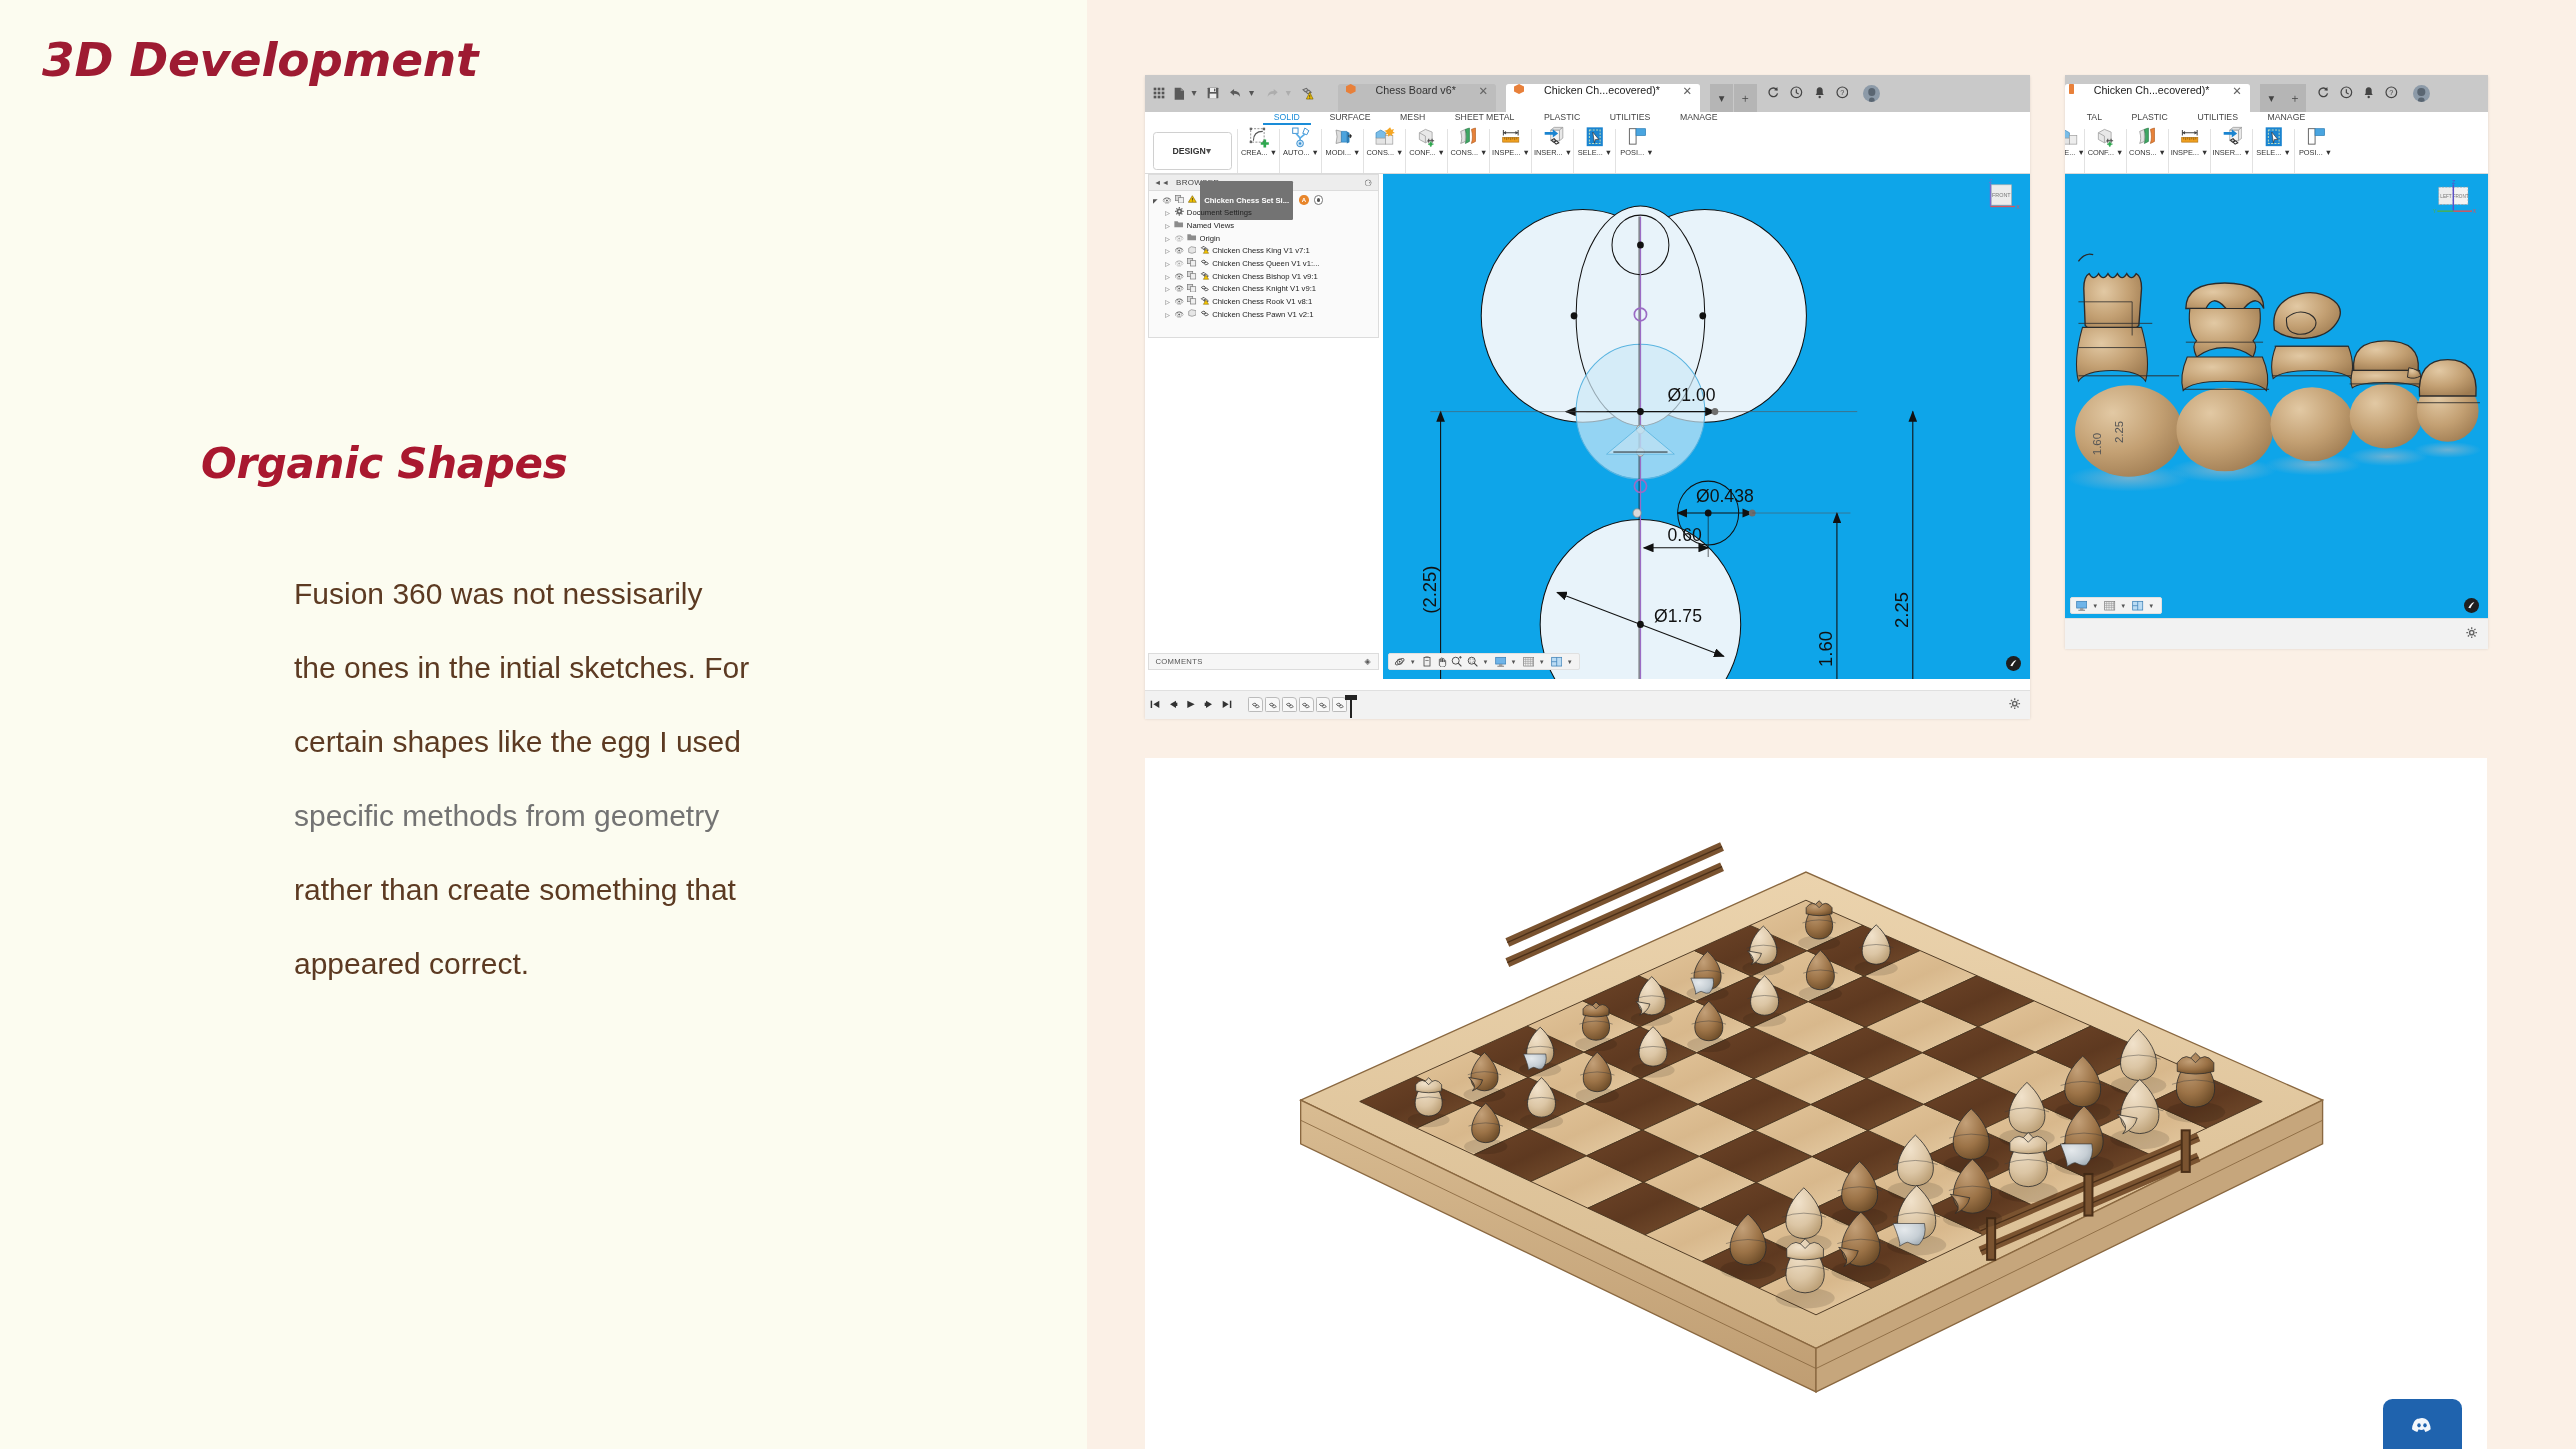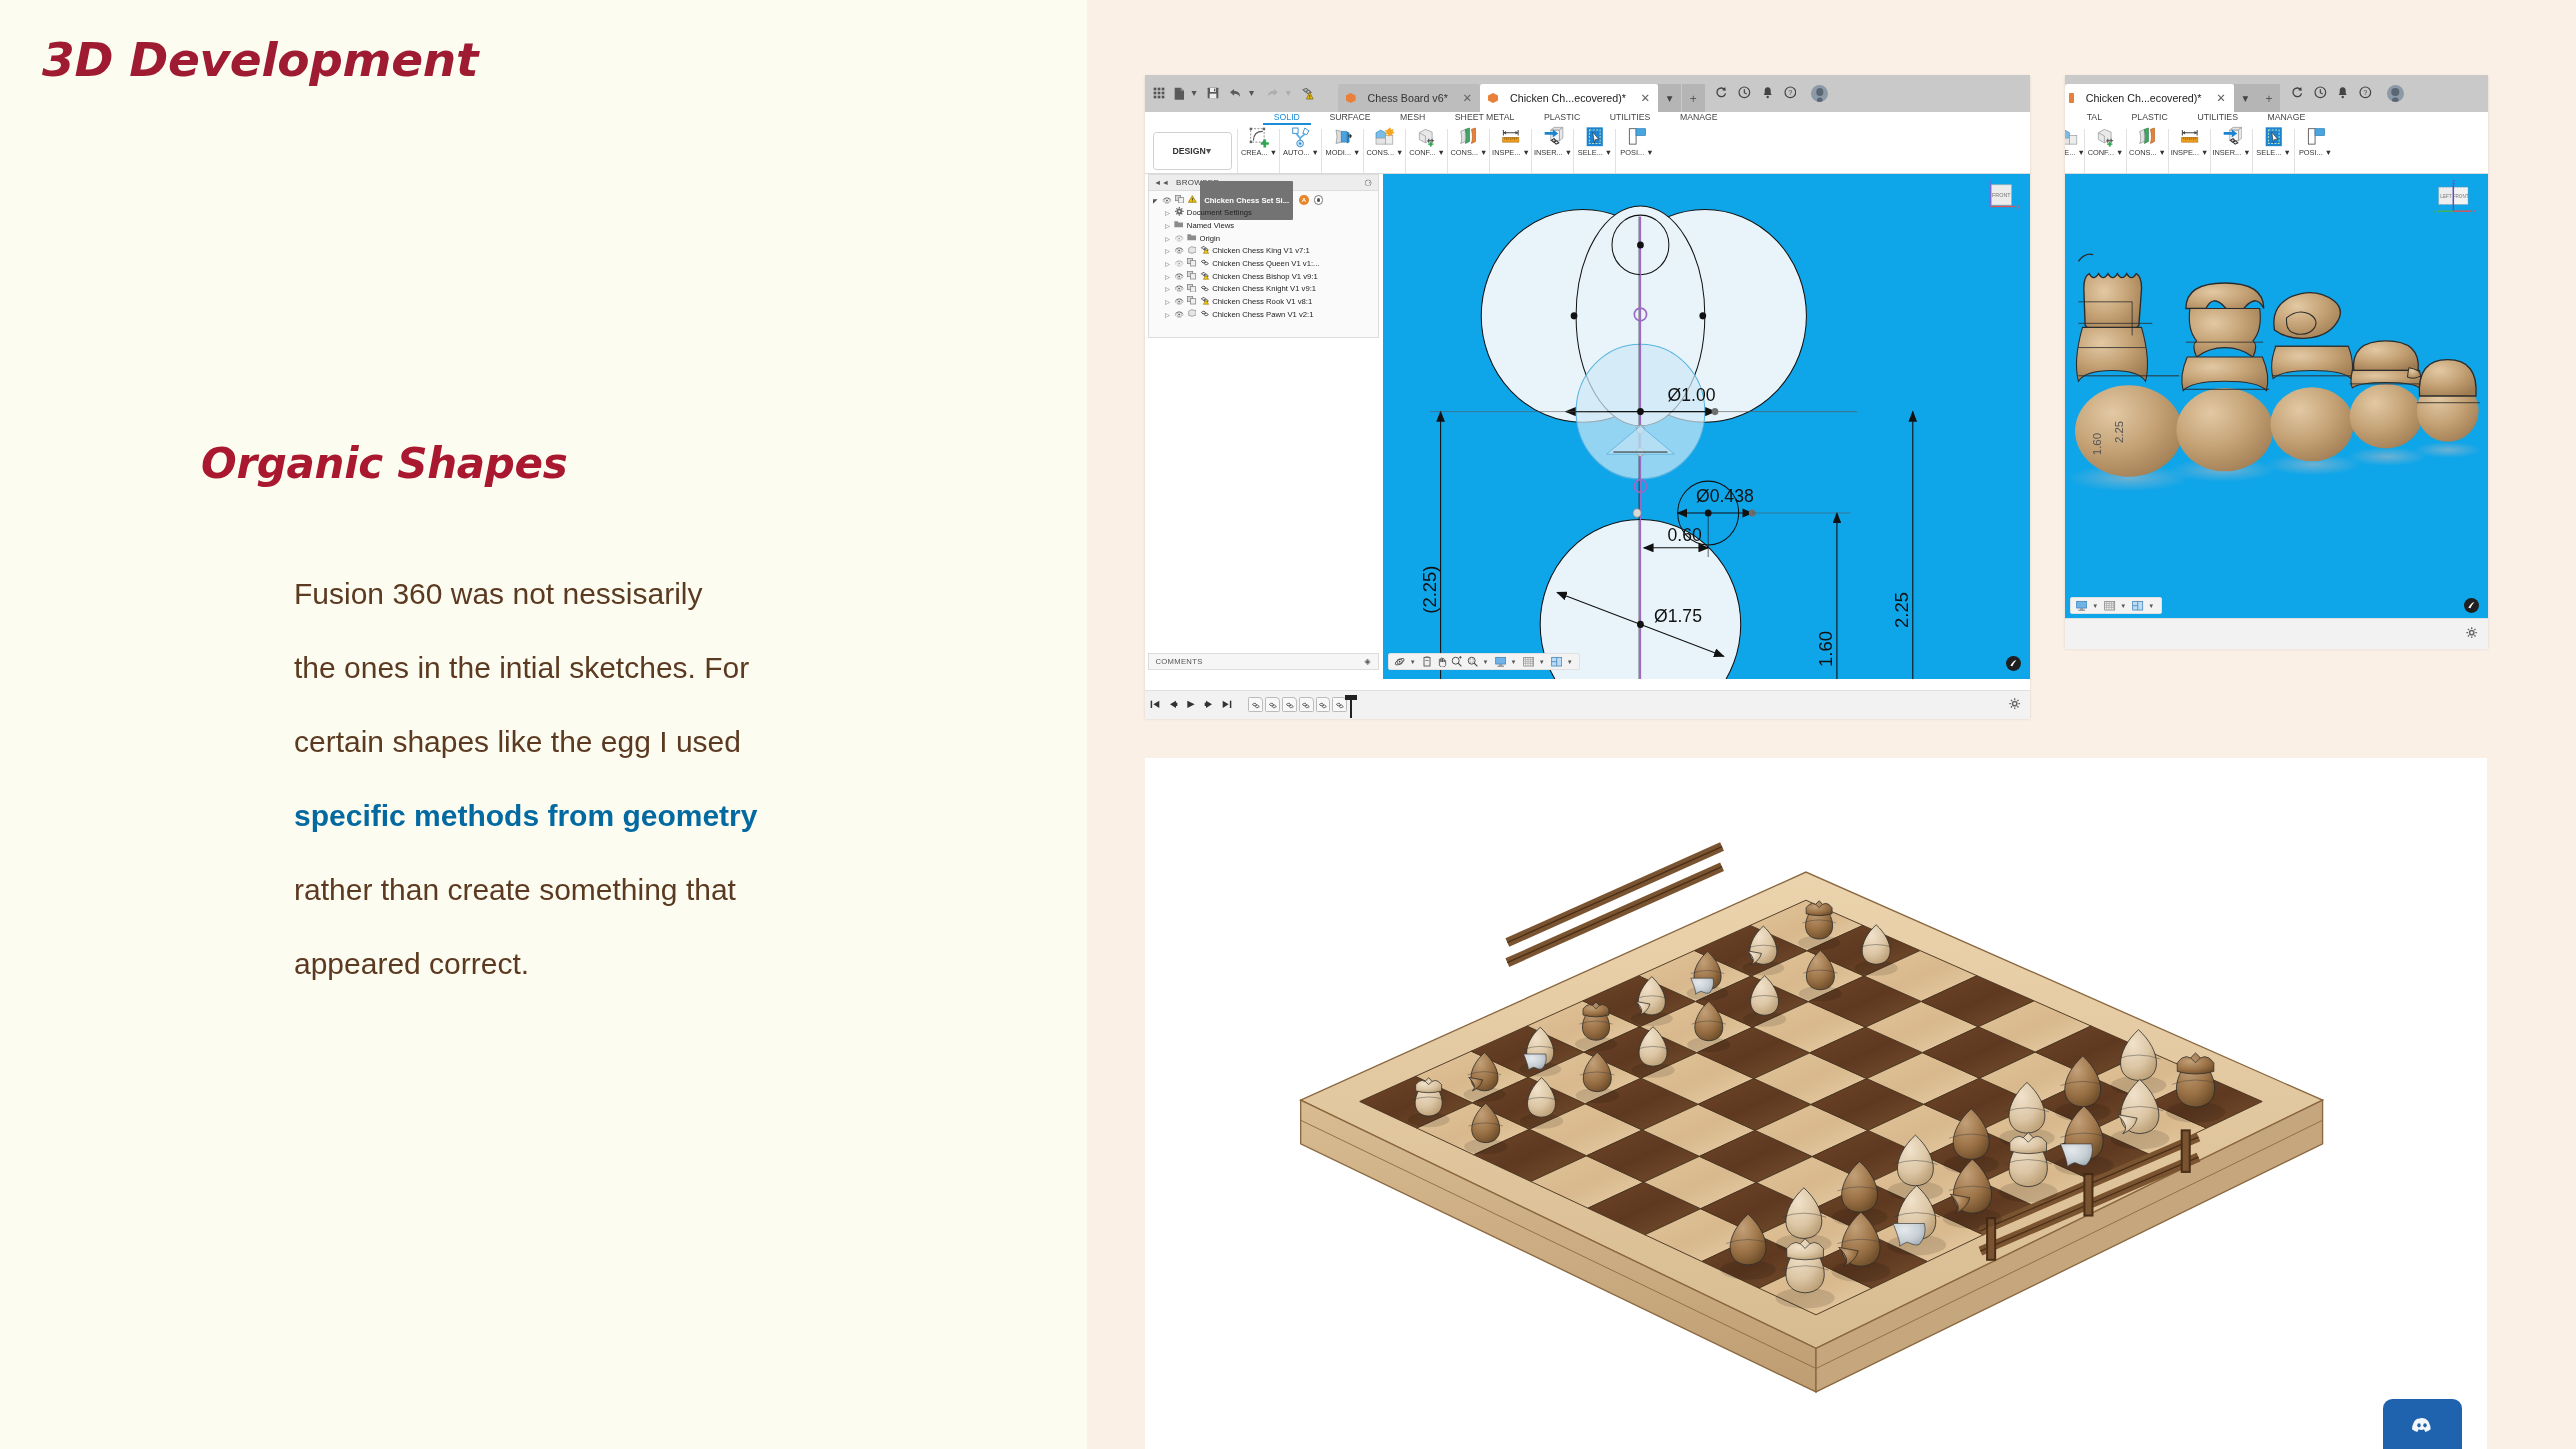--- a/index.html
+++ b/index.html
@@ -30,21 +30,21 @@
     font-size: 42px; font-weight: bold; font-style: italic;
     color: #A9182F; letter-spacing: -0.3px;
   }
   .body-copy {
     position: absolute; left: 294px; top: 557px;
     width: 637px;
     font-family: "Liberation Sans", sans-serif;
     font-size: 30px; line-height: 74px;
     color: #5C3A22;
   }
-  .body-copy .strong { font-weight: bold; color: #0369a1; }
+  .body-copy .strong { font-weight: normal; color: #737373; }
   .body-copy .ln { display: block; white-space: nowrap; }
 
   
   .right-panel {
     position: absolute; left: 1087px; top: 0;
     width: 1489px; height: 1449px;
     background: #FBF0E6;
   }
 
   
@@ -59,23 +59,23 @@
     height: 37px; background: #C9C9C9;
     display: flex; align-items: center;
     position: relative;
   }
   .f-qat { display: flex; align-items: center; gap: 8.7px; padding-left: 8px; }
   .f-qat .ic { color: #555; display: flex; align-items: center; }
   .caret { font-size: 8.7px; color: #555; margin-left: -4px; }
 
   .f-tabs { display: flex; align-items: flex-end; height: 37px; margin-left: 21.5px; }
   .f-tab {
-    height: 28px; padding: 0 8px; display: flex; align-items: center; gap: 12px;
+    height: 28px; padding: 0 8px; display: flex; align-items: flex-start; gap: 20px;
     font-size: 10.7px; color: #333; background: #BDBDBD;
-    border-radius: 2.7px 2.7px 0 0; margin-right: 0;
+    border-radius: 2.7px 2.7px 0 0; margin-right: 10px;
     white-space: nowrap;
   }
   .f-tab.active { background: #FFFFFF; color: #222; }
   .f-tab .cube {
     width: 10px; height: 10px; background: #E8803A;
     clip-path: polygon(50% 0, 100% 26%, 100% 74%, 50% 100%, 0 74%, 0 26%);
     flex: 0 0 auto;
   }
   .f-tab .x { font-size: 11.4px; color: #666; margin-left: 2.7px; }
   .f-tabctl { display: flex; align-items: center; }

